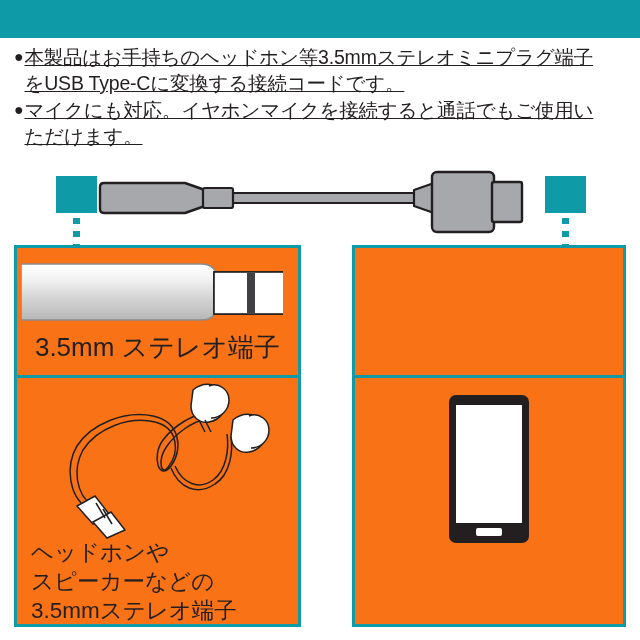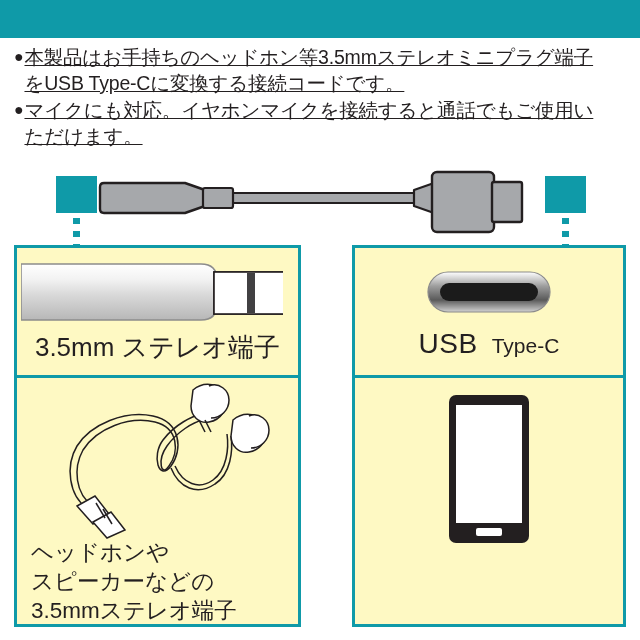--- a/index.html
+++ b/index.html
@@ -89,21 +89,21 @@
     width: 7px;
     height: 6px;
     background: #0f9aa8;
     margin-bottom: 7px;
   }
 
   
   .panel {
     position: absolute;
     border: 3px solid #0f9aa8;
-    background: #fef9c3;
+    background: #f97316;
     box-sizing: border-box;
   }
   .panel-left  { left: 14px;  top: 245px; width: 287px; height: 382px; }
   .panel-right { left: 352px; top: 245px; width: 274px; height: 382px; }
 
   .panel-divider {
     position: absolute;
     left: 0;
     width: 100%;
     height: 3px;
@@ -265,39 +265,20 @@
     </div>
     <div class="caption-earphone">ヘッドホンや
 スピーカーなどの
 3.5mmステレオ端子</div>
   </div>
 </div>
 
 <div class="panel panel-right">
   <div class="panel-divider"></div>
 
-  <div class="cell" style="top:0;height:127px;">
-    <div class="art" style="left:50%; top:22px; transform:translateX(-50%);">
-      <svg width="126" height="44" viewBox="0 0 126 44">
-        <defs>
-          <linearGradient id="portGrad" x1="0" y1="0" x2="0" y2="1">
-            <stop offset="0%" stop-color="#ffffff"></stop>
-            <stop offset="35%" stop-color="#9e9e9e"></stop>
-            <stop offset="70%" stop-color="#5a5a5a"></stop>
-            <stop offset="100%" stop-color="#d2d2d2"></stop>
-          </linearGradient>
-        </defs>
-        <rect x="2" y="2" width="122" height="40" rx="20" fill="url(#portGrad)" stroke="#8a8a8a" stroke-width="1.2"></rect>
-        <rect x="14" y="13" width="98" height="18" rx="9" fill="#1b1b1b"></rect>
-      </svg>
-    </div>
-    <div class="caption-usb">
-      <span class="usb-big">USB</span><span class="usb-small">Type-C</span>
-    </div>
-  </div>
 
   <div class="cell" style="top:130px;height:246px;">
     <div class="art" style="left:50%; top:16px; transform:translateX(-50%);">
       <svg width="82" height="150" viewBox="0 0 82 150">
         <rect x="1" y="1" width="80" height="148" rx="7" fill="#231f20"></rect>
         <rect x="8" y="11" width="66" height="118" fill="#ffffff"></rect>
         <rect x="28" y="134" width="26" height="8" rx="2" fill="#ffffff"></rect>
       </svg>
     </div>
 

